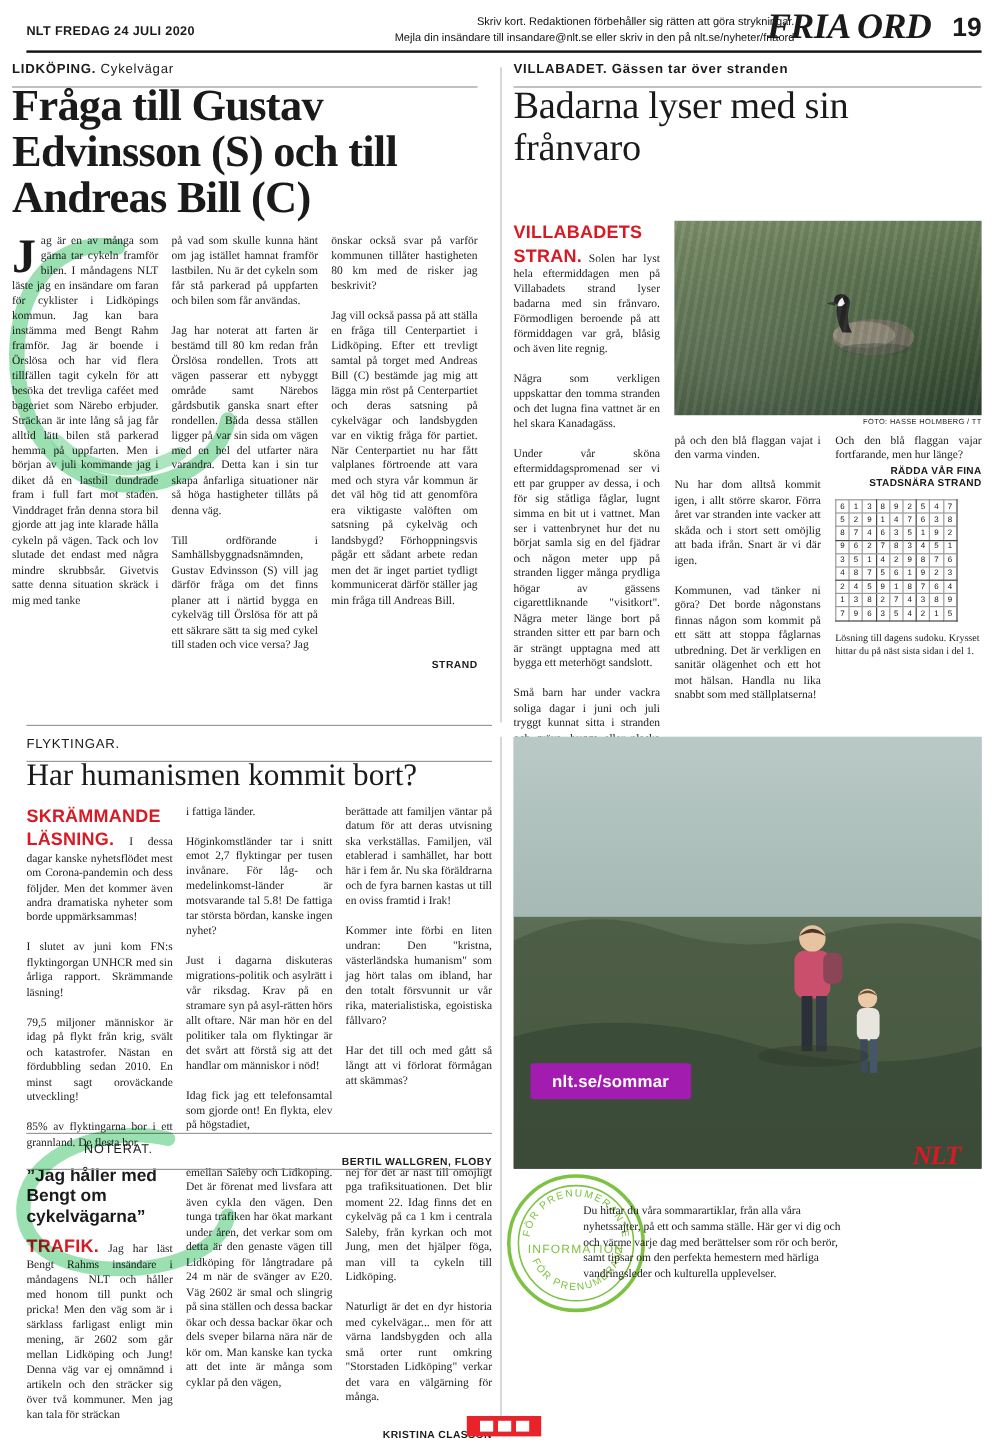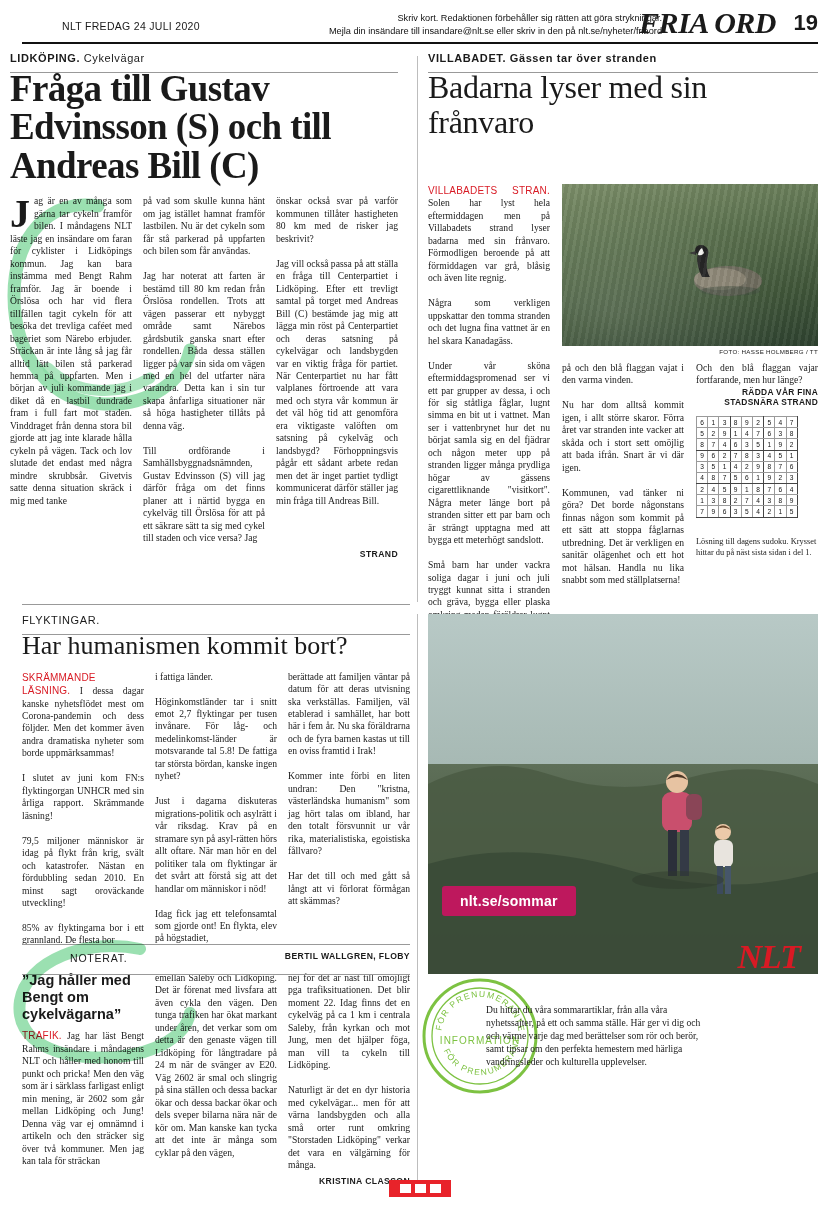--- a/index.html
+++ b/index.html
@@ -12,21 +12,21 @@
     position: relative;
     overflow: hidden;
   }
   .page { position: relative; width: 840px; height: 1205px; padding: 0 22px; }
 
   
   .masthead { position:relative; height: 44px; border-bottom: 2px solid #111; }
   .mast-left {
     position:absolute; left:0; top:20px;
     font-family: "Liberation Sans", sans-serif;
-    font-size: 10.5px; font-weight: normal; letter-spacing:.3px;margin-left:40px;
+    font-size: 10.5px; font-weight: bold; letter-spacing:.3px;
   }
   .mast-center {
     position:absolute; left: 280px; top: 12px; width: 360px;
     text-align: right;
     font-family: "Liberation Sans", sans-serif;
     font-size: 9.2px; line-height: 1.45; color:#111;
   }
   .mast-logo {
     position:absolute; right: 42px; top: 6px;
     font-family: "Liberation Serif", serif;
@@ -64,21 +64,21 @@
     font-size: 26px; line-height: 1.1; margin: 4px 0 10px 0;
   }
 
   .body-col {
     font-family: "Liberation Serif", serif;
     font-size: 9.6px; line-height: 1.30; text-align: justify;
     hyphens: auto;
   }
   .lead-red {
     font-family: "Liberation Sans", sans-serif;
-    font-weight: normal; font-size: 10px; color: #d81a24;
+    font-weight: bold; font-size: 15px; color: #d81a24;
     letter-spacing: .2px;
   }
   .sign {
     font-family: "Liberation Sans", sans-serif;
     font-weight: bold; font-size: 8.6px; text-align: right;
     letter-spacing: .4px; margin-top: 4px;
   }
   .dropcap::first-letter {
     float:left; font-size: 40px; line-height: 0.82;
     font-weight: bold; padding: 3px 4px 0 0;
@@ -118,53 +118,53 @@
     background: linear-gradient(185deg,#9fb6b8 0%, #8ba3a2 28%, #5d6f64 58%, #3f4d42 100%);
   }
   .ad-title {
     position:absolute; left: 14px; top: 52px; width: 330px;
     font-family: "Liberation Serif", serif; font-weight: bold;
     color:#fff; font-size: 34px; line-height: 1.08; letter-spacing:-.4px;
     text-shadow: 0 1px 3px rgba(0,0,0,.35);
   }
   .ad-btn {
     position:absolute; left: 14px; top: 272px;
-    background:#be185d; color:#fff; font-family:"Liberation Sans",sans-serif;
+    background:#a21caf; color:#fff; font-family:"Liberation Sans",sans-serif;
     font-weight:bold; font-size: 14px; padding: 7px 18px; border-radius: 3px;
     letter-spacing:.2px;
   }
   .ad-lower { position:absolute; left:0; top: 368px; width: 390px; }
   .ad-text {
     position:absolute; left: 58px; top: 22px; width: 228px;
     font-family:"Liberation Serif", serif; font-size: 9.6px; line-height:1.35;
   }
   .ad-text .bold { font-weight: bold; }
   .stamp {
     position:absolute; left: -14px; top: -12px; width: 132px; height: 132px;
   }
   .nlt-logo {
     position:absolute; right: 18px; bottom: 6px;
     font-family:"Liberation Serif",serif; font-weight:bold; font-style:italic;
-    font-size: 34px; color:#d81a24; letter-spacing:-1px;text-align:right;
+    font-size: 22px; color:#d81a24; letter-spacing:-1px;text-align:right;
   }
 
   
   .sudoku-wrap { margin-top: 8px; }
   table.sudoku { border-collapse: collapse; }
   table.sudoku td {
     width: 11.2px; height: 11.2px; border: .5px solid #9a9a9a;
     font-family: "Liberation Sans", sans-serif; font-size: 6.6px;
     text-align:center; vertical-align: middle; color:#111;
   }
   table.sudoku tr:nth-child(3n) td { border-bottom: 1.2px solid #444; }
   table.sudoku td:nth-child(3n) { border-right: 1.2px solid #444; }
   table.sudoku { border: 1.2px solid #444; }
   .sud-note {
     font-family:"Liberation Serif",serif; font-size: 8.4px; line-height:1.3;
-    margin-top: 19px;
+    margin-top: 9px;
   }
   .right-sign {
     font-family:"Liberation Sans",sans-serif; font-weight:bold;
     font-size: 8.4px; text-align:right; letter-spacing:.3px; line-height:1.25;
   }
 
   
   .hl {
     position:absolute; pointer-events:none; mix-blend-mode:multiply; opacity:.62;
   }

